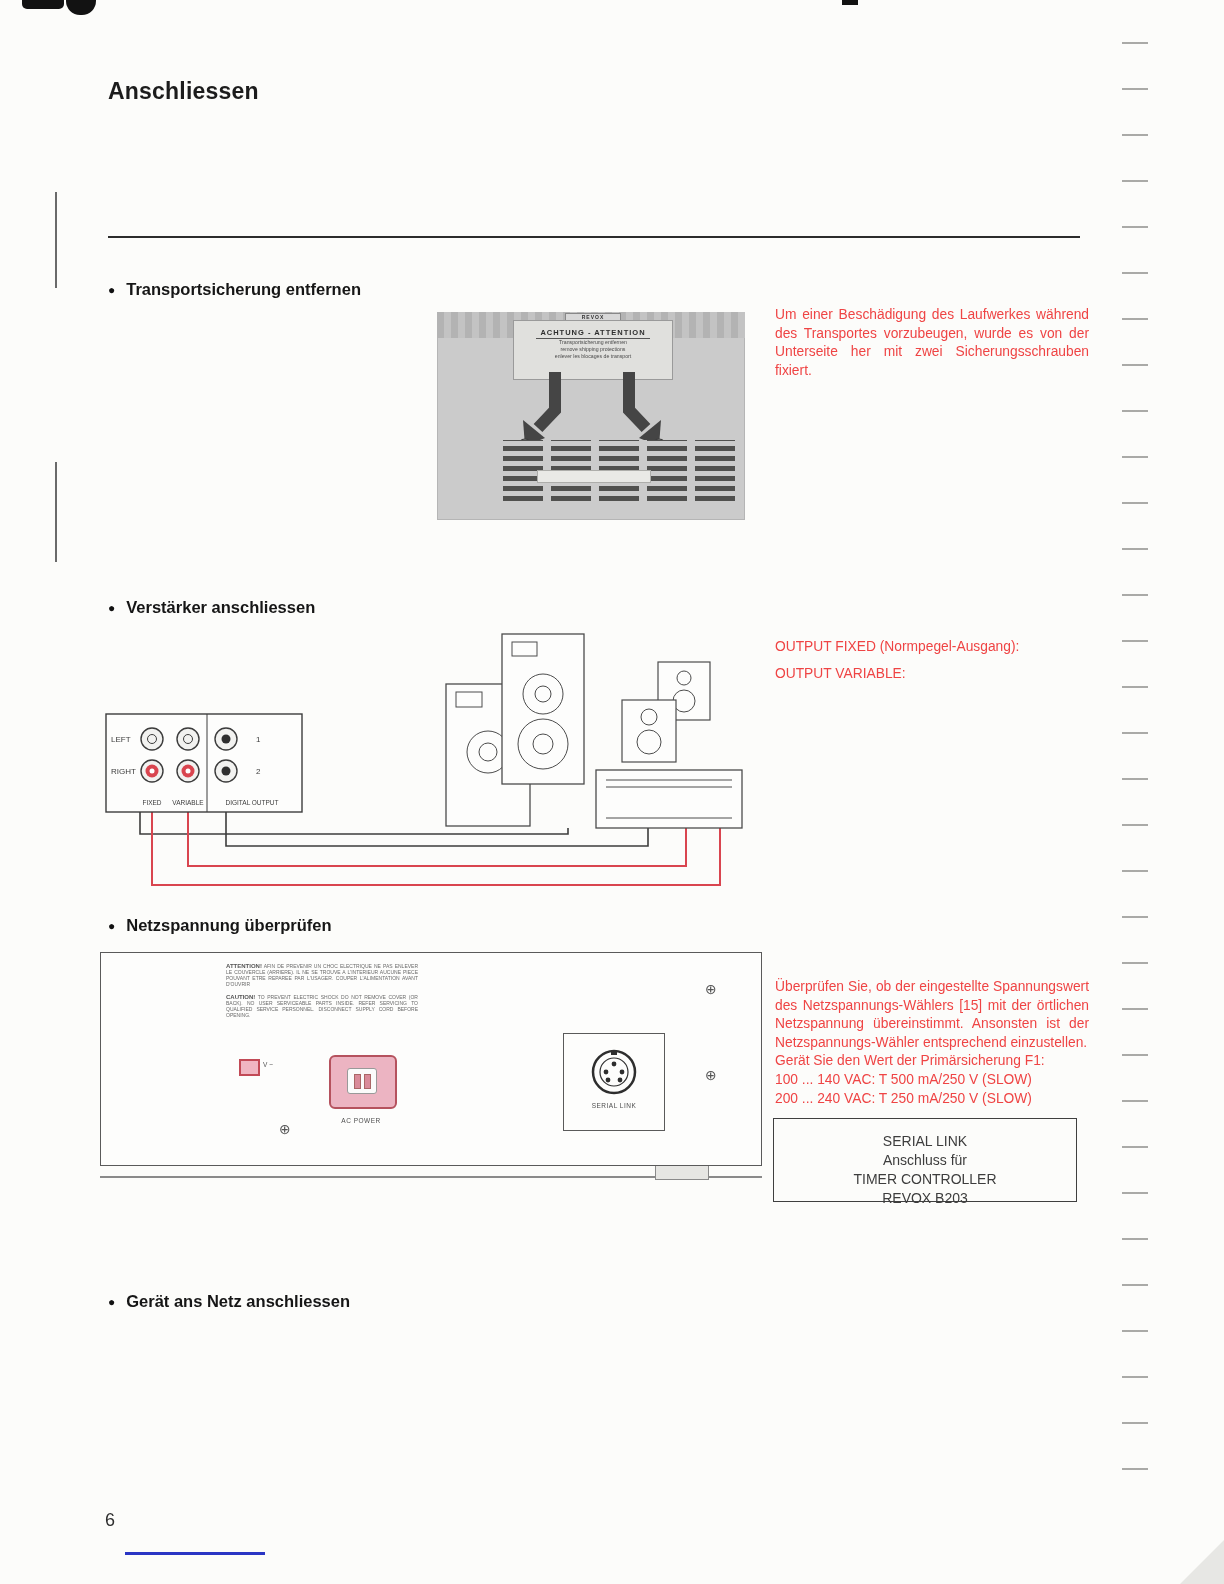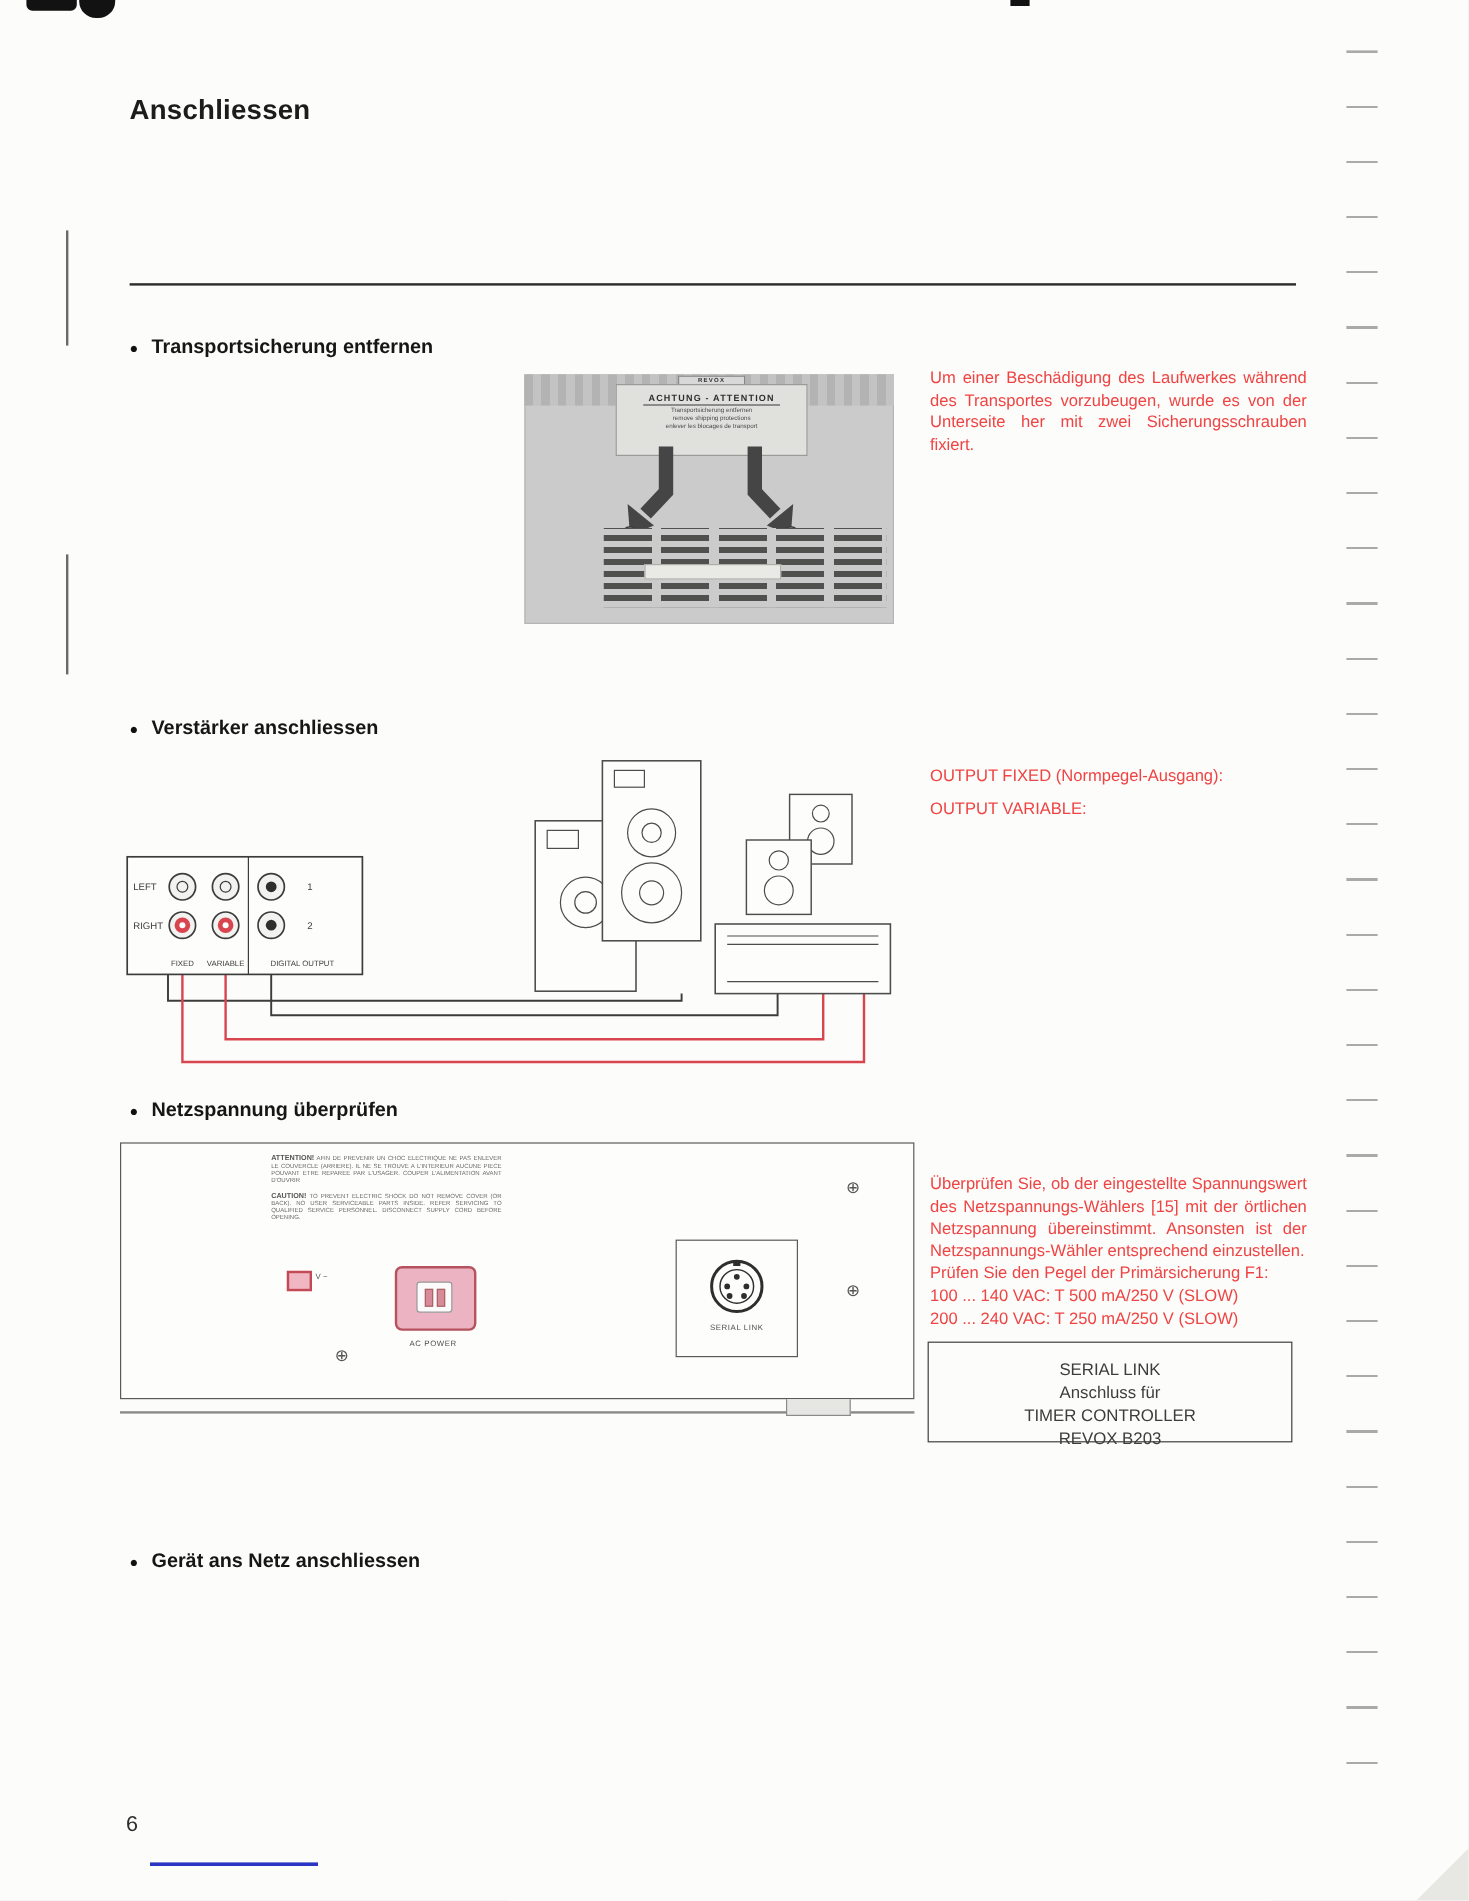--- a/index.html
+++ b/index.html
@@ -224,21 +224,21 @@
         <circle cx="32" cy="34" r="2.4" fill="#2e2e2e"></circle>
       </svg>
       <div class="panel-label">SERIAL LINK</div>
     </div>
   </div>
   <div class="abs base-line" style="left:100px;top:1176px;width:662px;"></div>
   <div class="abs foot" style="left:655px;top:1166px;"></div>
 
   <div class="abs col" style="left:775px;top:950px;margin-top:28px;">
     <p class="tight">Überprüfen Sie, ob der eingestellte Spannungswert des Netzspannungs-Wählers [15] mit der örtlichen Netzspannung übereinstimmt. Ansonsten ist der Netzspannungs-Wähler entsprechend einzustellen.</p>
-    <p class="tight mono-line">Prüfen Sie den Pegel der Primärsicherung F1:</p>
+    <p class="tight mono-line">Gerät Sie den Wert der Primärsicherung F1:</p>
     <p class="tight mono-line">100 ... 140 VAC: T  500 mA/250 V  (SLOW)</p>
     <p class="tight mono-line">200 ... 240 VAC: T  250 mA/250 V  (SLOW)</p>
   </div>
 
   <div class="abs note-box" style="left:773px;top:1118px;">
     <div>SERIAL LINK</div>
     <div>Anschluss für</div>
     <div>TIMER CONTROLLER</div>
     <div>REVOX B203</div>
   </div>

